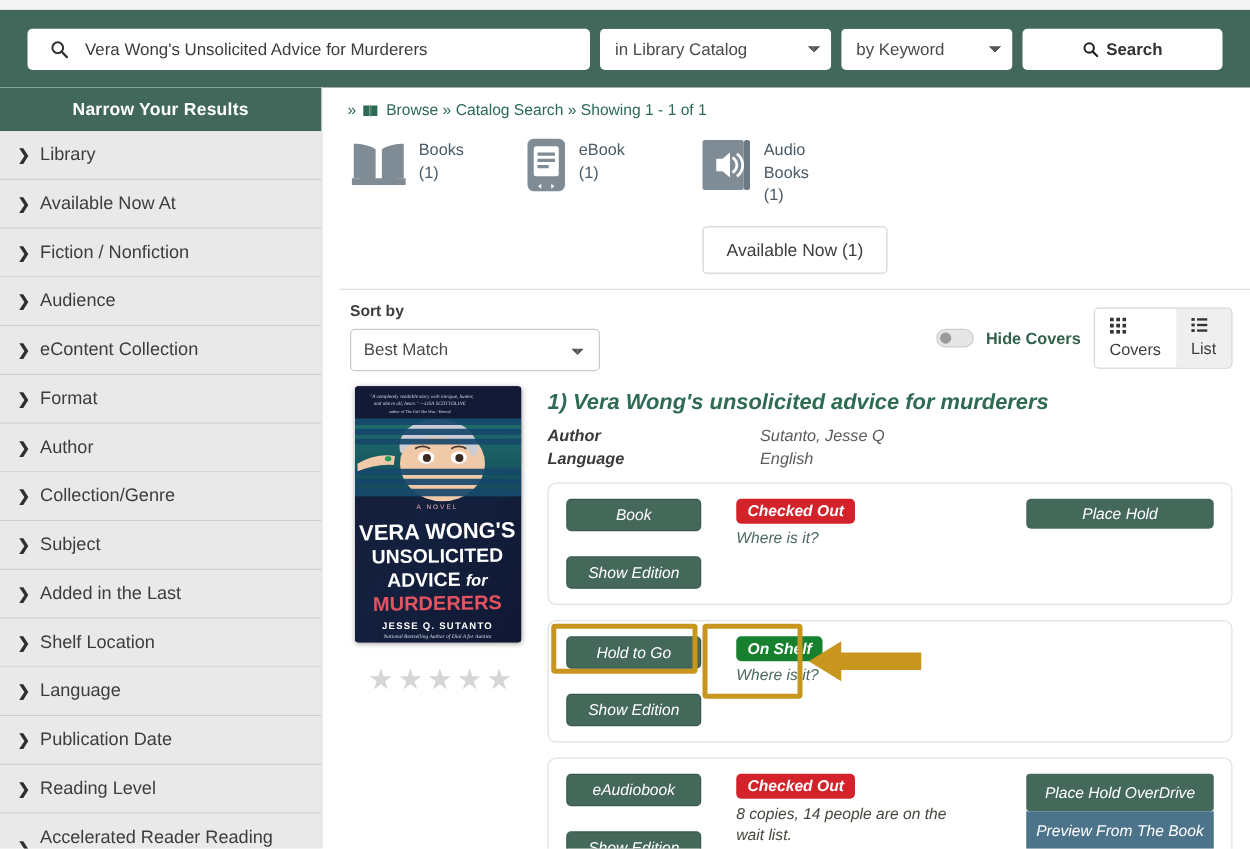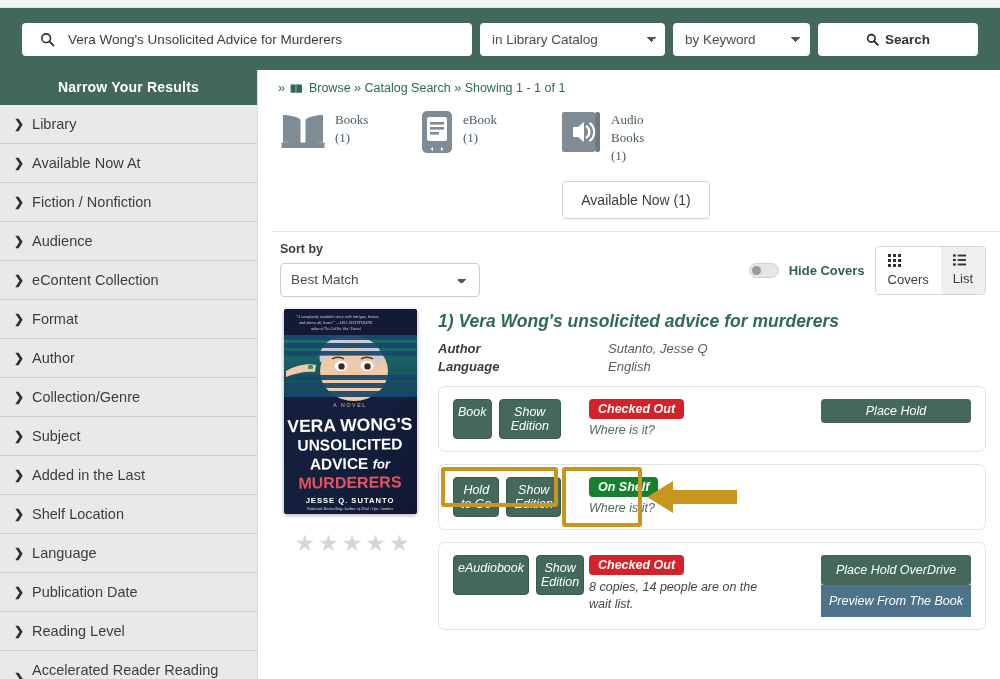--- a/index.html
+++ b/index.html
@@ -96,21 +96,21 @@
   .chev { font-weight: bold; font-size: 12px; color: #2f2f2f; }
 
   
   .main { flex: 1 1 auto; padding: 0 0 0 14px; position: relative; min-width:0; }
   .crumbs { font-size: 12.5px; color: #2c6b52; padding: 11px 0 0 6px; }
   .crumbs a { color: #2c6b52; text-decoration: none; }
   .crumb-sep { color: #2c6b52; }
   .crumb-book { display:inline-block; vertical-align:-2px; margin:0 2px; }
 
   
-  .fmt-row { display: flex; gap: 22px; padding: 14px 0 4px 8px; font-family: Liberation Serif, serif; }
+  .fmt-row { display: flex; gap: 22px; padding: 14px 0 4px 8px; }
   .fmt { display: flex; align-items: flex-start; gap: 9px; width: 118px; }
   .fmt-label { font-size: 13px; color: #4a5a66; line-height: 1.38; padding-top: 2px; }
 
   
   .tabs { display: flex; justify-content: center; margin-top: 12px; }
   .tabbox { display:flex; border:1px solid #d3d3d3; border-radius:4px; overflow:hidden; box-shadow:0 1px 1px rgba(0,0,0,.04); }
   .tab { padding: 10px 18px; font-size: 14px; color: #3d3d3d; background:#fff; cursor:pointer; }
   .tab.active { background: #3f6a5a; color: #fff; }
   .rule { border-top: 1px solid #e0e0e0; margin: 12px 0 0 0; }
 
@@ -162,21 +162,21 @@
   .meta-v { color: #5b5b5b; }
 
   
   .card {
     border: 1px solid #e2e2e2; border-radius: 7px;
     padding: 12px 14px; margin-bottom: 12px;
     display: flex; align-items: flex-start; gap: 10px;
     background: #fff; position: relative;
     min-height: 62px;
   }
-  .card-btns { display:flex; flex-direction: row; gap: 7px; width: 108px; flex: 0 0 108px; }
+  .card-btns { display:flex; flex-direction: column; gap: 20px; width: 108px; flex: 0 0 108px; }
   .gbtn {
     background: #44685a; color: #fff; border: 1px solid #3a5a4e;
     border-radius: 4px; font-size: 12.5px; text-align:center;
     padding: 5px 4px; cursor: pointer; font-family: "Liberation Sans", sans-serif;
   }
   .status-col { flex: 0 0 auto; width: 230px; padding-left: 18px; }
   .badge {
     display:inline-block; color:#fff; font-size: 12.5px; font-weight: bold;
     border-radius: 4px; padding: 3px 9px; margin-bottom: 4px;
   }

